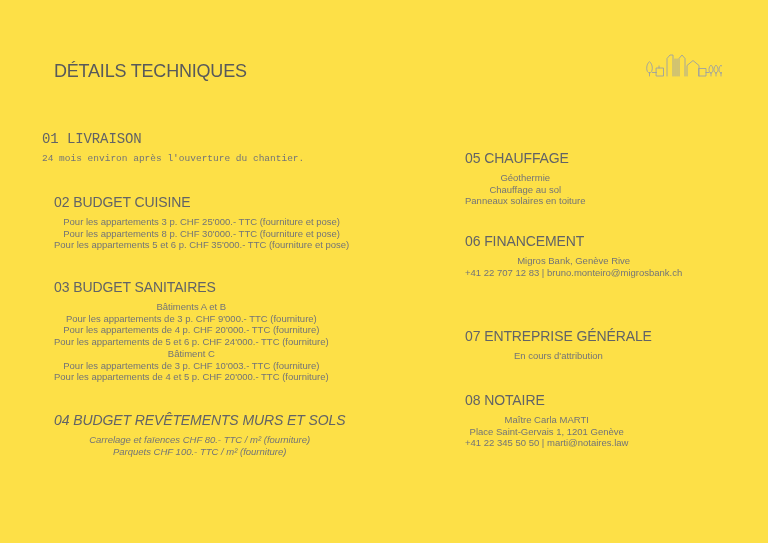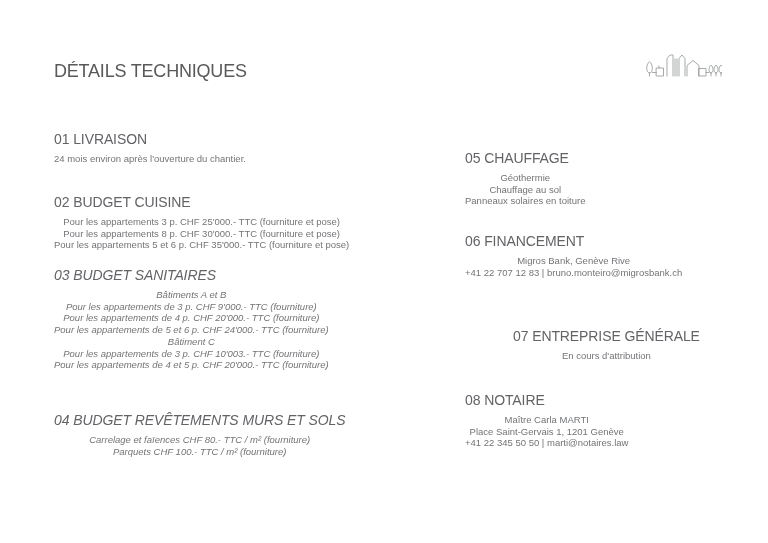--- a/index.html
+++ b/index.html
@@ -1,20 +1,20 @@
 <!DOCTYPE html>
 <html><head>
 <meta charset="utf-8">
 <style>
   html,body { margin:0; padding:0; background:#e8e8e8; }
   .page {
     position:relative;
     width:768px; height:543px;
     margin:0 auto;
-    background:#ffffff;
+    background:#fde047;
     font-family:"Liberation Sans", sans-serif;
     overflow:hidden;
   }
   .page-title {
     position:absolute; left:54px; top:48px;
     font-size:18px; line-height:22px;
     letter-spacing:-0.2px;
     color:#58595b;
     font-weight:400;
     white-space:nowrap;
@@ -30,28 +30,28 @@
     font-weight:400;
     letter-spacing:-0.1px;
     color:#626366;
   }
   .section .line {
     font-size:9.5px; line-height:11.7px;
     color:#737477;
     text-align:center;
   }
   
-  #s01 { left:54px; top:131px; }
+  #s01 { left:42px; top:131px;font-family:Liberation Mono, monospace; }
   #s02 { left:54px; top:194px; }
-  #s03 { left:54px; top:267px;font-style:italic; }
+  #s03 { left:54px; top:279px; }
   #s04 { left:54px; top:412px;font-style:italic; }
   
   #s05 { left:465px; top:150px; }
   #s06 { left:465px; top:233px; }
-  #s07 { left:465px; top:328px;margin-left:48px; }
+  #s07 { left:465px; top:328px; }
   #s08 { left:465px; top:392px; }
 </style>
 </head>
 <body>
 
 <div class="page">
 
   <h1 class="page-title">DÉTAILS TECHNIQUES</h1>
 
   <svg class="logo" viewBox="0 0 78 30" fill="none" stroke="#9ca0a2" stroke-width="0.9" stroke-linejoin="round" stroke-linecap="round">

